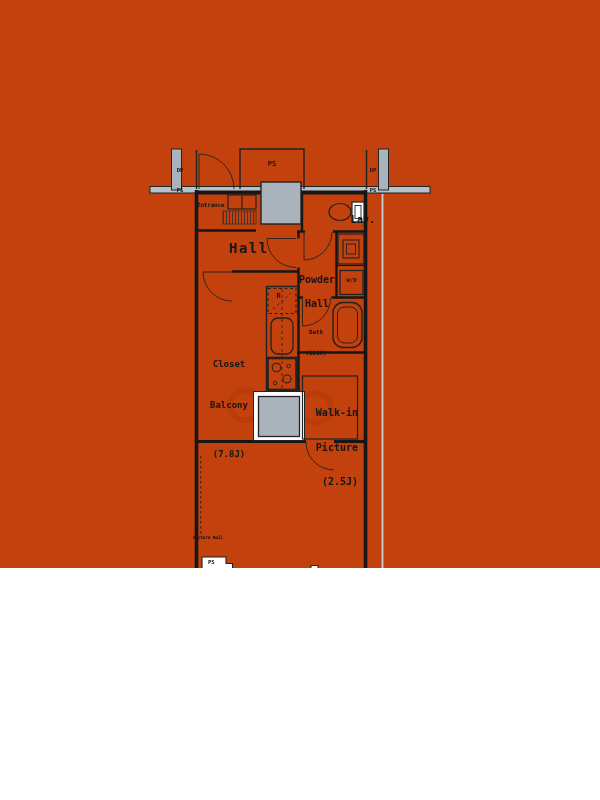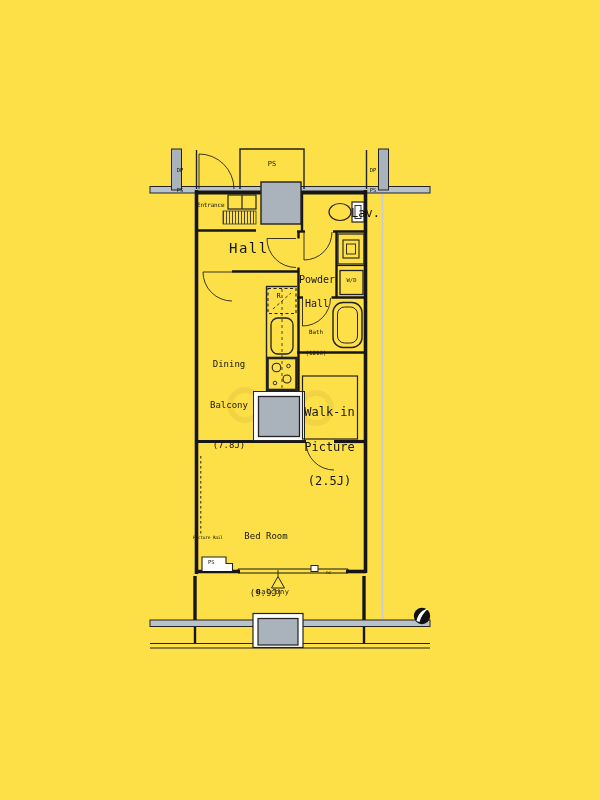--- a/index.html
+++ b/index.html
@@ -1,18 +1,18 @@
 <!DOCTYPE html>
 <html><head>
 <meta charset="utf-8">
 <style>
   html,body{margin:0;padding:0;background:#ffffff;}
   #canvas{
-    position:relative;width:600px;height:800px;background:#fde047;overflow:hidden;
-    font-family:"DejaVu Sans Mono","Liberation Mono",monospace;color:#161616;
+    position:relative;width:600px;height:568px;background:#c2410c;overflow:hidden;
+    font-family:"DejaVu Sans Mono","Liberation Mono",monospace;color:#161616;font-weight:bold;
   }
   #plan-svg{position:absolute;left:0;top:0;}
   .lbl{position:absolute;white-space:pre;color:#161616;}
   .lbl span{display:block;}
   .ctr{text-align:center;}
 </style>
 </head>
 <body>
 
 <div id="canvas">
@@ -173,44 +173,40 @@
   <div class="lbl ctr" style="left:174px;top:154px;width:12px;font-size:5.5px;line-height:6.5px;">
     <span>DP</span>
     <span>PS</span>
   </div>
   <div class="lbl ctr" style="left:262px;top:160px;width:20px;font-size:7px;">PS</div>
   <div class="lbl ctr" style="left:367px;top:154px;width:12px;font-size:5.5px;line-height:6.5px;">
     <span>DP</span>
     <span>PS</span>
   </div>
   <div class="lbl" style="left:197px;top:201px;font-size:6px;letter-spacing:-0.2px;">Entrance</div>
-  <div class="lbl" style="left:311px;top:206px;font-size:12px;padding-left:40px;">Lav.</div>
+  <div class="lbl" style="left:311px;top:214px;font-size:10px;padding-left:40px;">Lav.</div>
   <div class="lbl" style="left:229px;top:240px;font-size:14px;letter-spacing:1.5px;">Hall</div>
   <div class="lbl ctr" style="left:297px;top:260px;width:40px;font-size:10px;line-height:8px;">
     <span>Powder</span>
     <span>Hall</span>
   </div>
   <div class="lbl ctr" style="left:340px;top:277px;width:23px;font-size:5.5px;">W/D</div>
   <div class="lbl" style="left:276.5px;top:292px;font-size:7px;">R</div>
   <div class="lbl ctr" style="left:300px;top:315px;width:32px;font-size:5.8px;line-height:7px;">
     <span>Bath</span>
     <span>(1216)</span>
   </div>
   <div class="lbl ctr" style="left:196px;top:331px;width:66px;font-size:9px;line-height:13.5px;">
-    <span>Dining</span>
+    <span>Closet</span>
     <span>Balcony</span>
-    <span style="margin-top:0;">(7.8J)</span>
-  </div>
-  <div class="lbl ctr" style="left:301px;top:384px;width:57px;font-size:12px;line-height:11.5px;">
+    <span style="margin-top:9px;">(7.8J)</span>
+  </div>
+  <div class="lbl ctr" style="left:301px;top:384px;width:57px;font-size:10px;line-height:11.5px;text-align:right;">
     <span>Walk-in</span>
     <span>Picture</span>
     <span>(2.5J)</span>
-  </div>
-  <div class="lbl ctr" style="left:224px;top:489px;width:84px;font-size:9px;line-height:19px;">
-    <span>Bed Room</span>
-    <span>(9.9J)</span>
   </div>
   <div class="lbl" style="left:193px;top:535px;font-size:4.6px;letter-spacing:-0.3px;">Picture Rail</div>
   <div class="lbl" style="left:208px;top:559px;font-size:5.5px;">PS</div>
   <div class="lbl" style="left:326px;top:570px;font-size:4.5px;">nc</div>
   <div class="lbl ctr" style="left:242px;top:588px;width:62px;font-size:7px;letter-spacing:0.5px;text-align:center;">Balcony</div>
 
 </div>
 
 </body></html>

